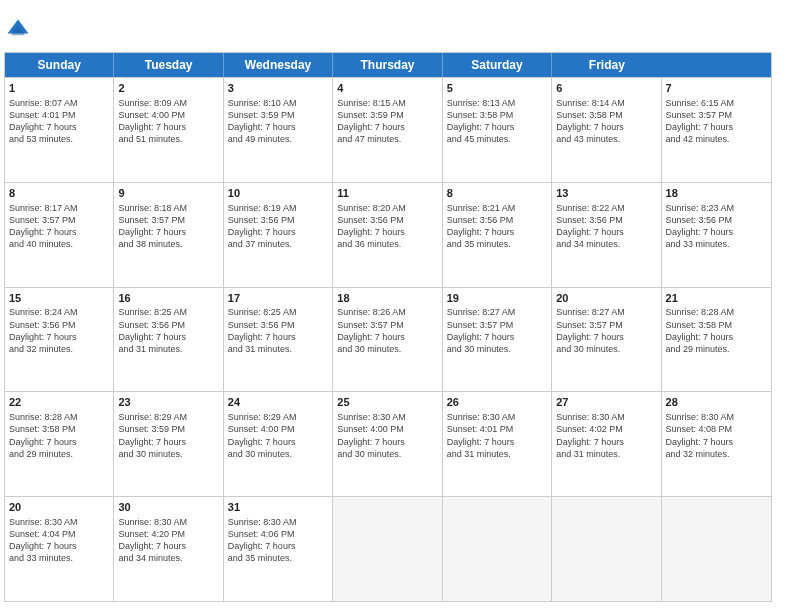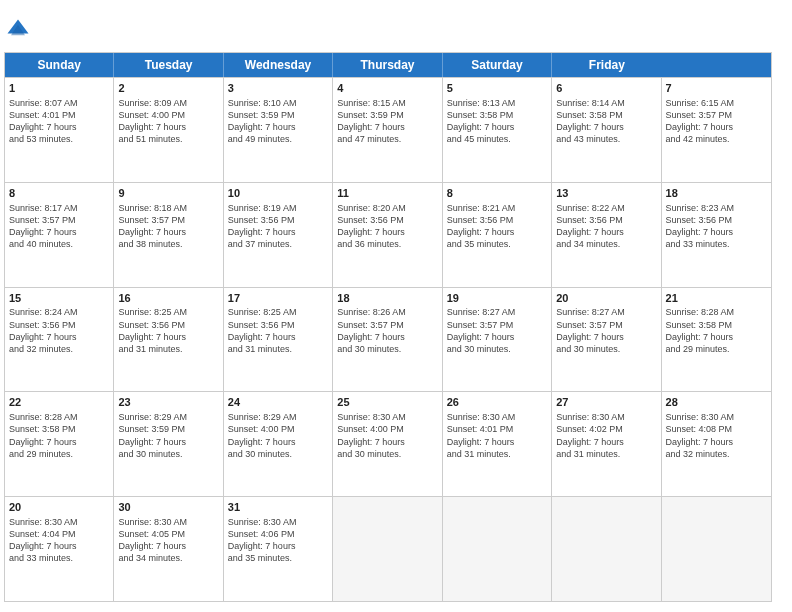--- a/index.html
+++ b/index.html
@@ -341,21 +341,21 @@
           <div class="cal-cell">
             <span class="day-num">20</span>
             <div>Sunrise: 8:30 AM</div>
             <div>Sunset: 4:04 PM</div>
             <div>Daylight: 7 hours</div>
             <div>and 33 minutes.</div>
           </div>
           <div class="cal-cell">
             <span class="day-num">30</span>
             <div>Sunrise: 8:30 AM</div>
-            <div>Sunset: 4:05 PM</div>
+            <div>Sunset: 4:20 PM</div>
             <div>Daylight: 7 hours</div>
             <div>and 34 minutes.</div>
           </div>
           <div class="cal-cell">
             <span class="day-num">31</span>
             <div>Sunrise: 8:30 AM</div>
             <div>Sunset: 4:06 PM</div>
             <div>Daylight: 7 hours</div>
             <div>and 35 minutes.</div>
           </div>

